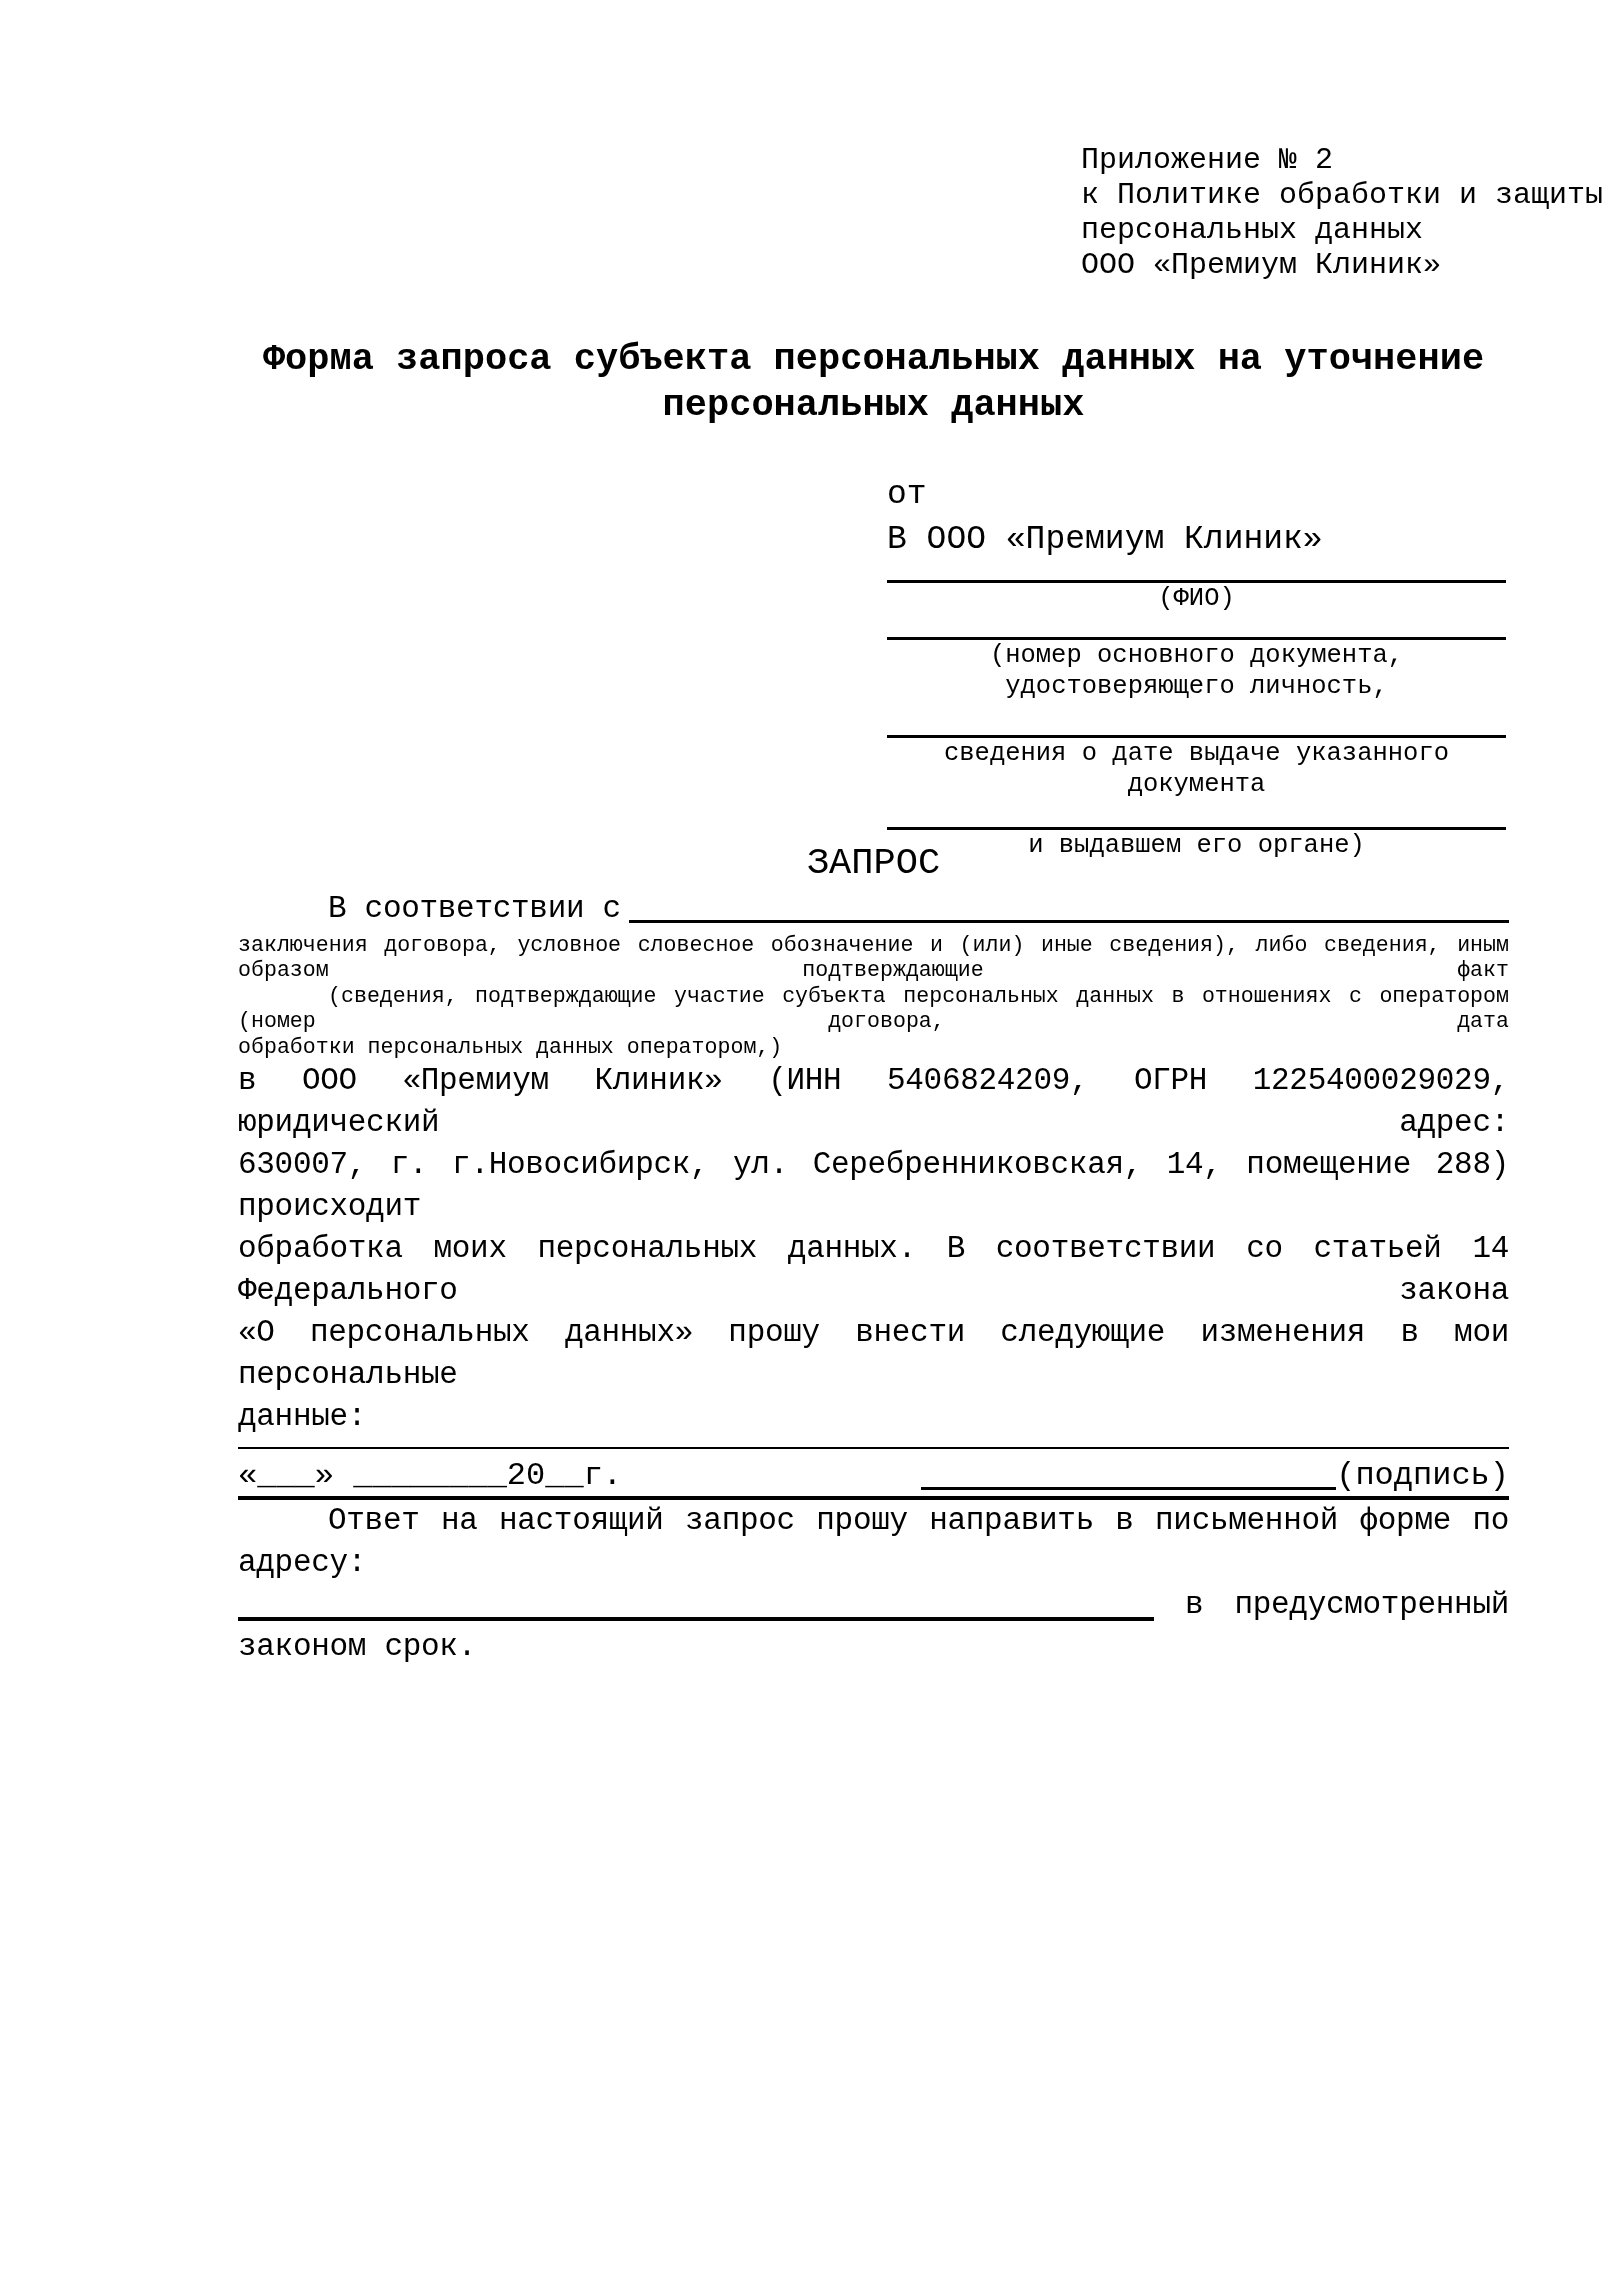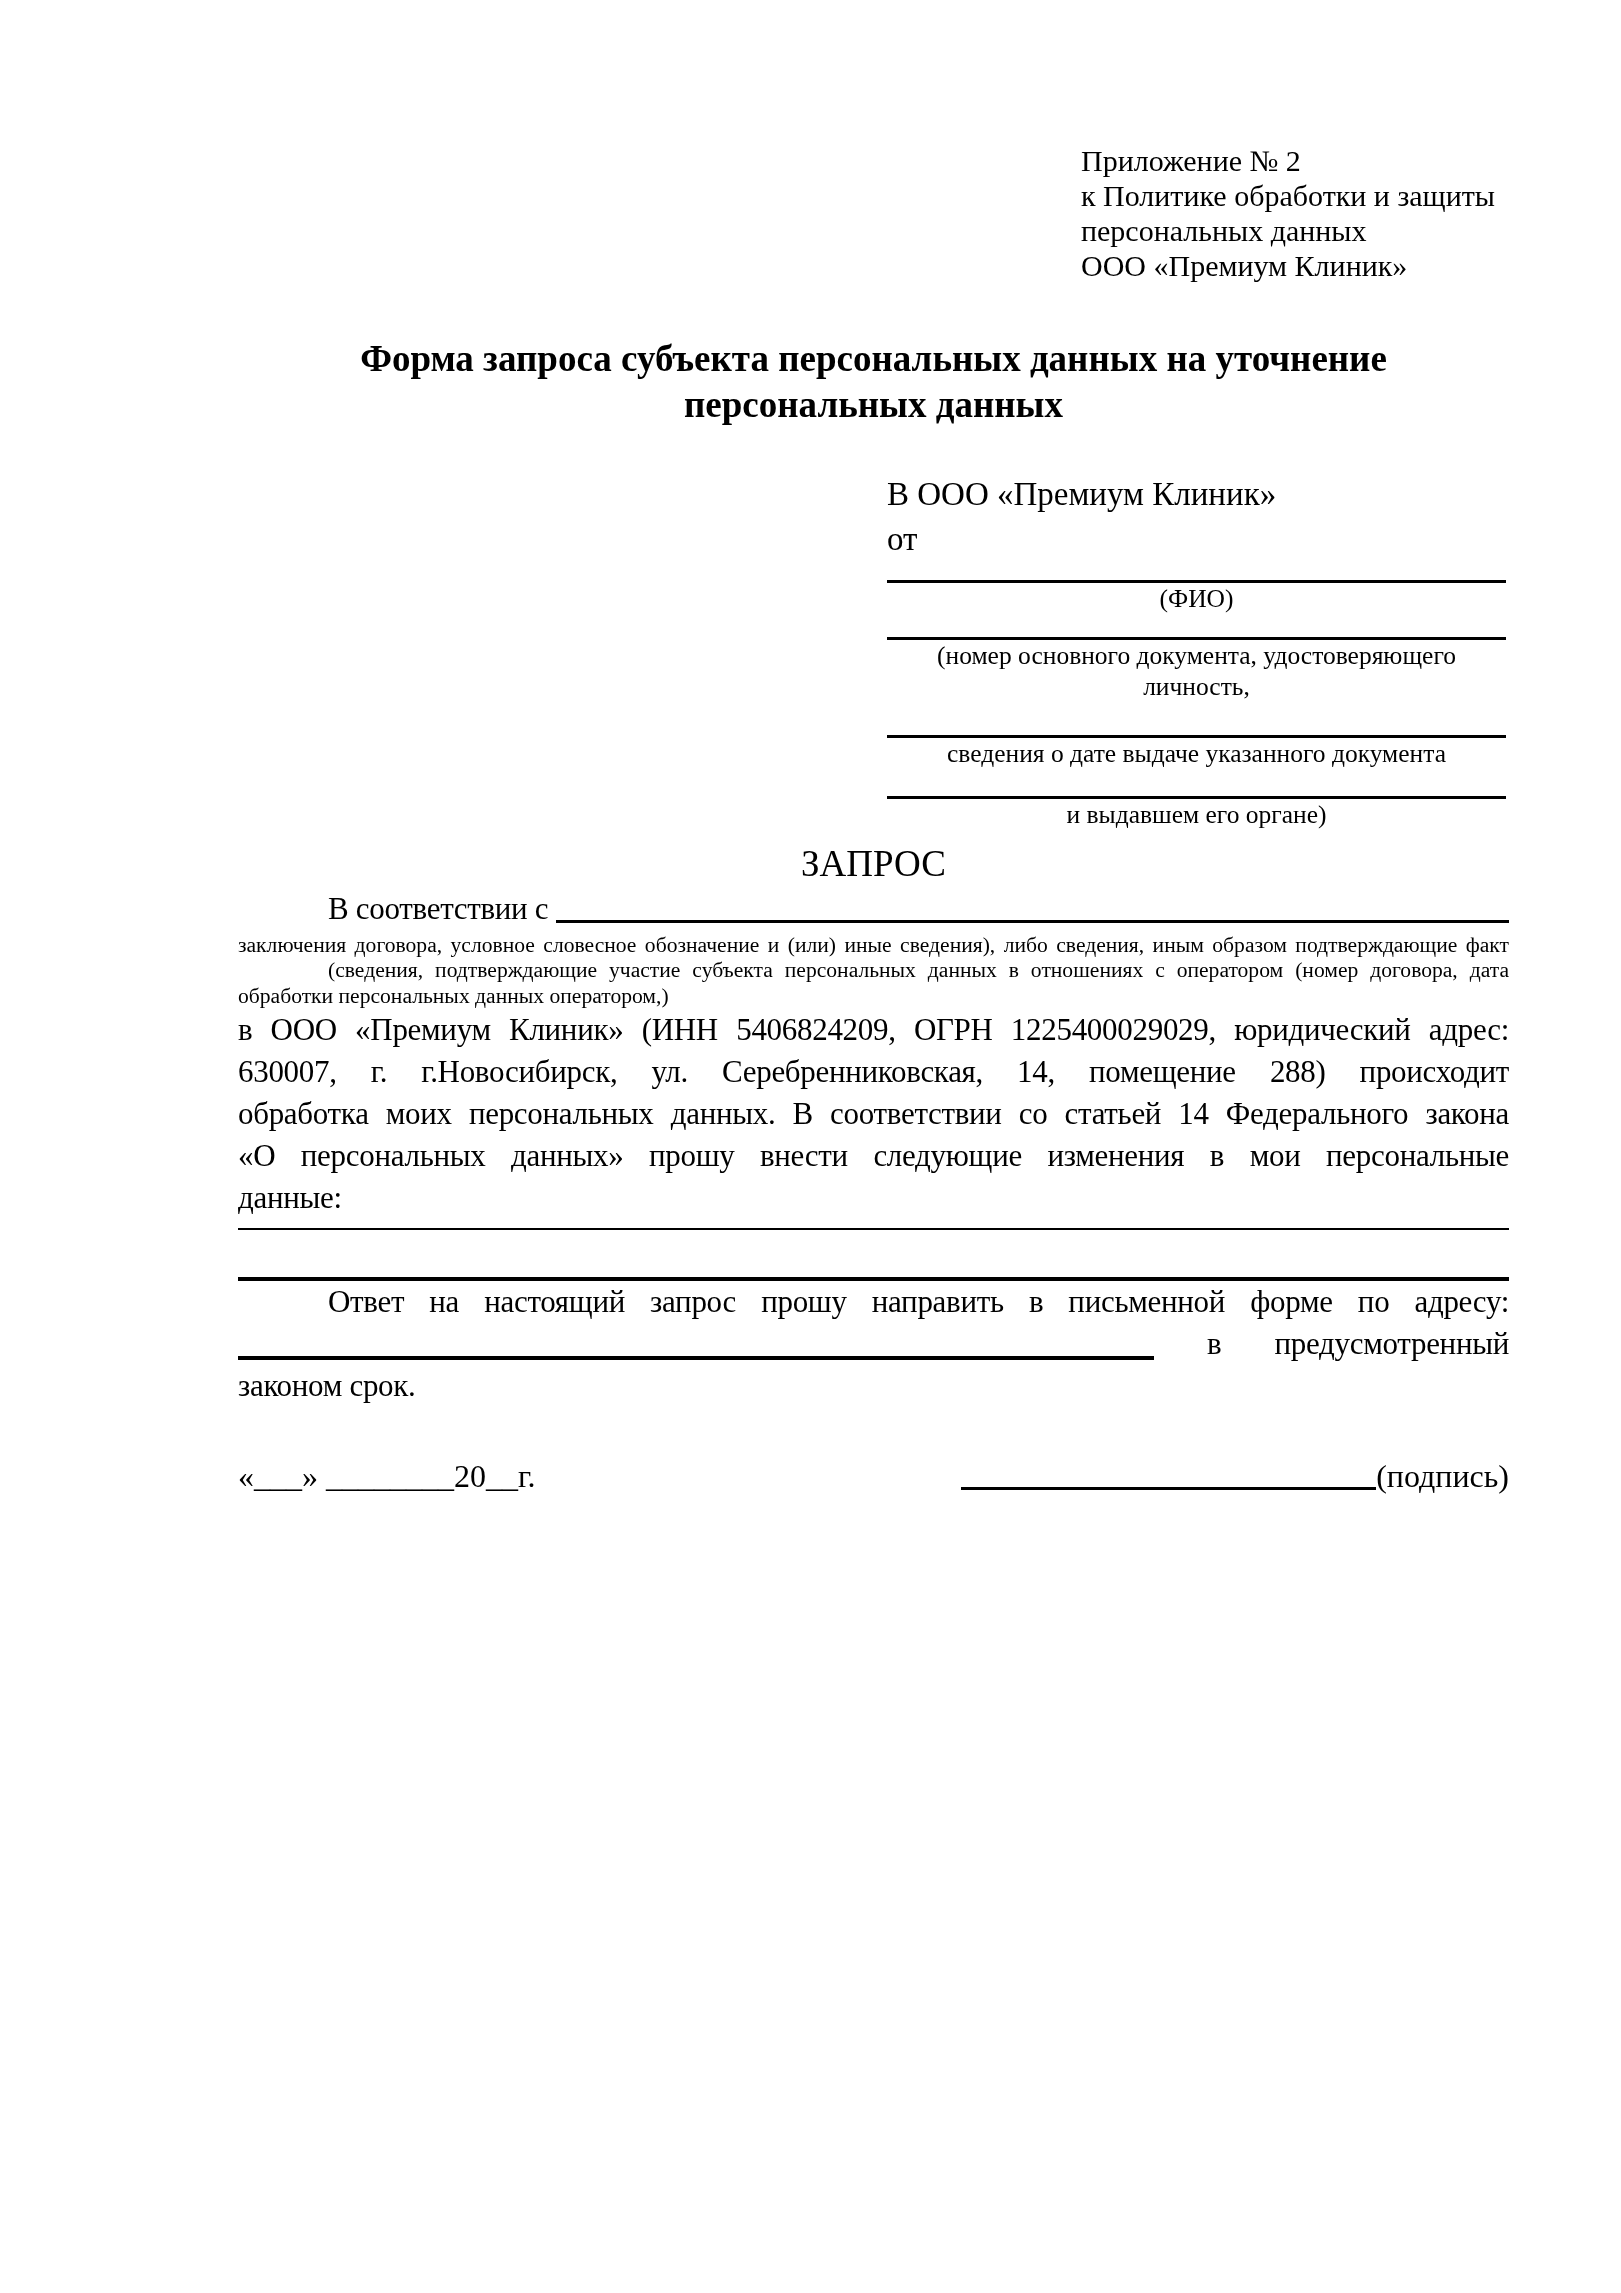--- a/index.html
+++ b/index.html
@@ -1,20 +1,20 @@
 <!DOCTYPE html>
 <html><head>
 <meta charset="utf-8">
 <style>
   html,body{margin:0;padding:0;background:#e8e8e8;}
   .page{
     position:relative;
     width:1621px;height:2294px;
     background:#ffffff;color:#000000;
-    font-family:Liberation Serif, serif;
+    font-family:Liberation Mono, monospace;
     overflow:hidden;
     margin:0 auto;
   }
   
   .header-note{
     position:absolute;left:1081px;top:143px;
     font-size:30px;line-height:35px;white-space:nowrap;
   }
   
   .title{
@@ -72,22 +72,22 @@
     <div>персональных данных</div>
     <div>ООО «Премиум Клиник»</div>
   </div>
 
   <h1 class="title">
     <span class="tline">Форма запроса субъекта персональных данных на уточнение</span>
     <span class="tline">персональных данных</span>
   </h1>
 
   <div class="addressee">
+    <div>от</div>
     <div>В ООО «Премиум Клиник»</div>
-    <div>от</div>
     <div class="blank-line bl-1"></div>
     <div class="caption">(ФИО)</div>
     <div class="blank-line bl-2"></div>
     <div class="caption">(номер основного документа, удостоверяющего личность,</div>
     <div class="blank-line bl-3"></div>
     <div class="caption">сведения о дате выдаче указанного документа</div>
     <div class="blank-line bl-4"></div>
     <div class="caption">и выдавшем его органе)</div>
   </div>
 

